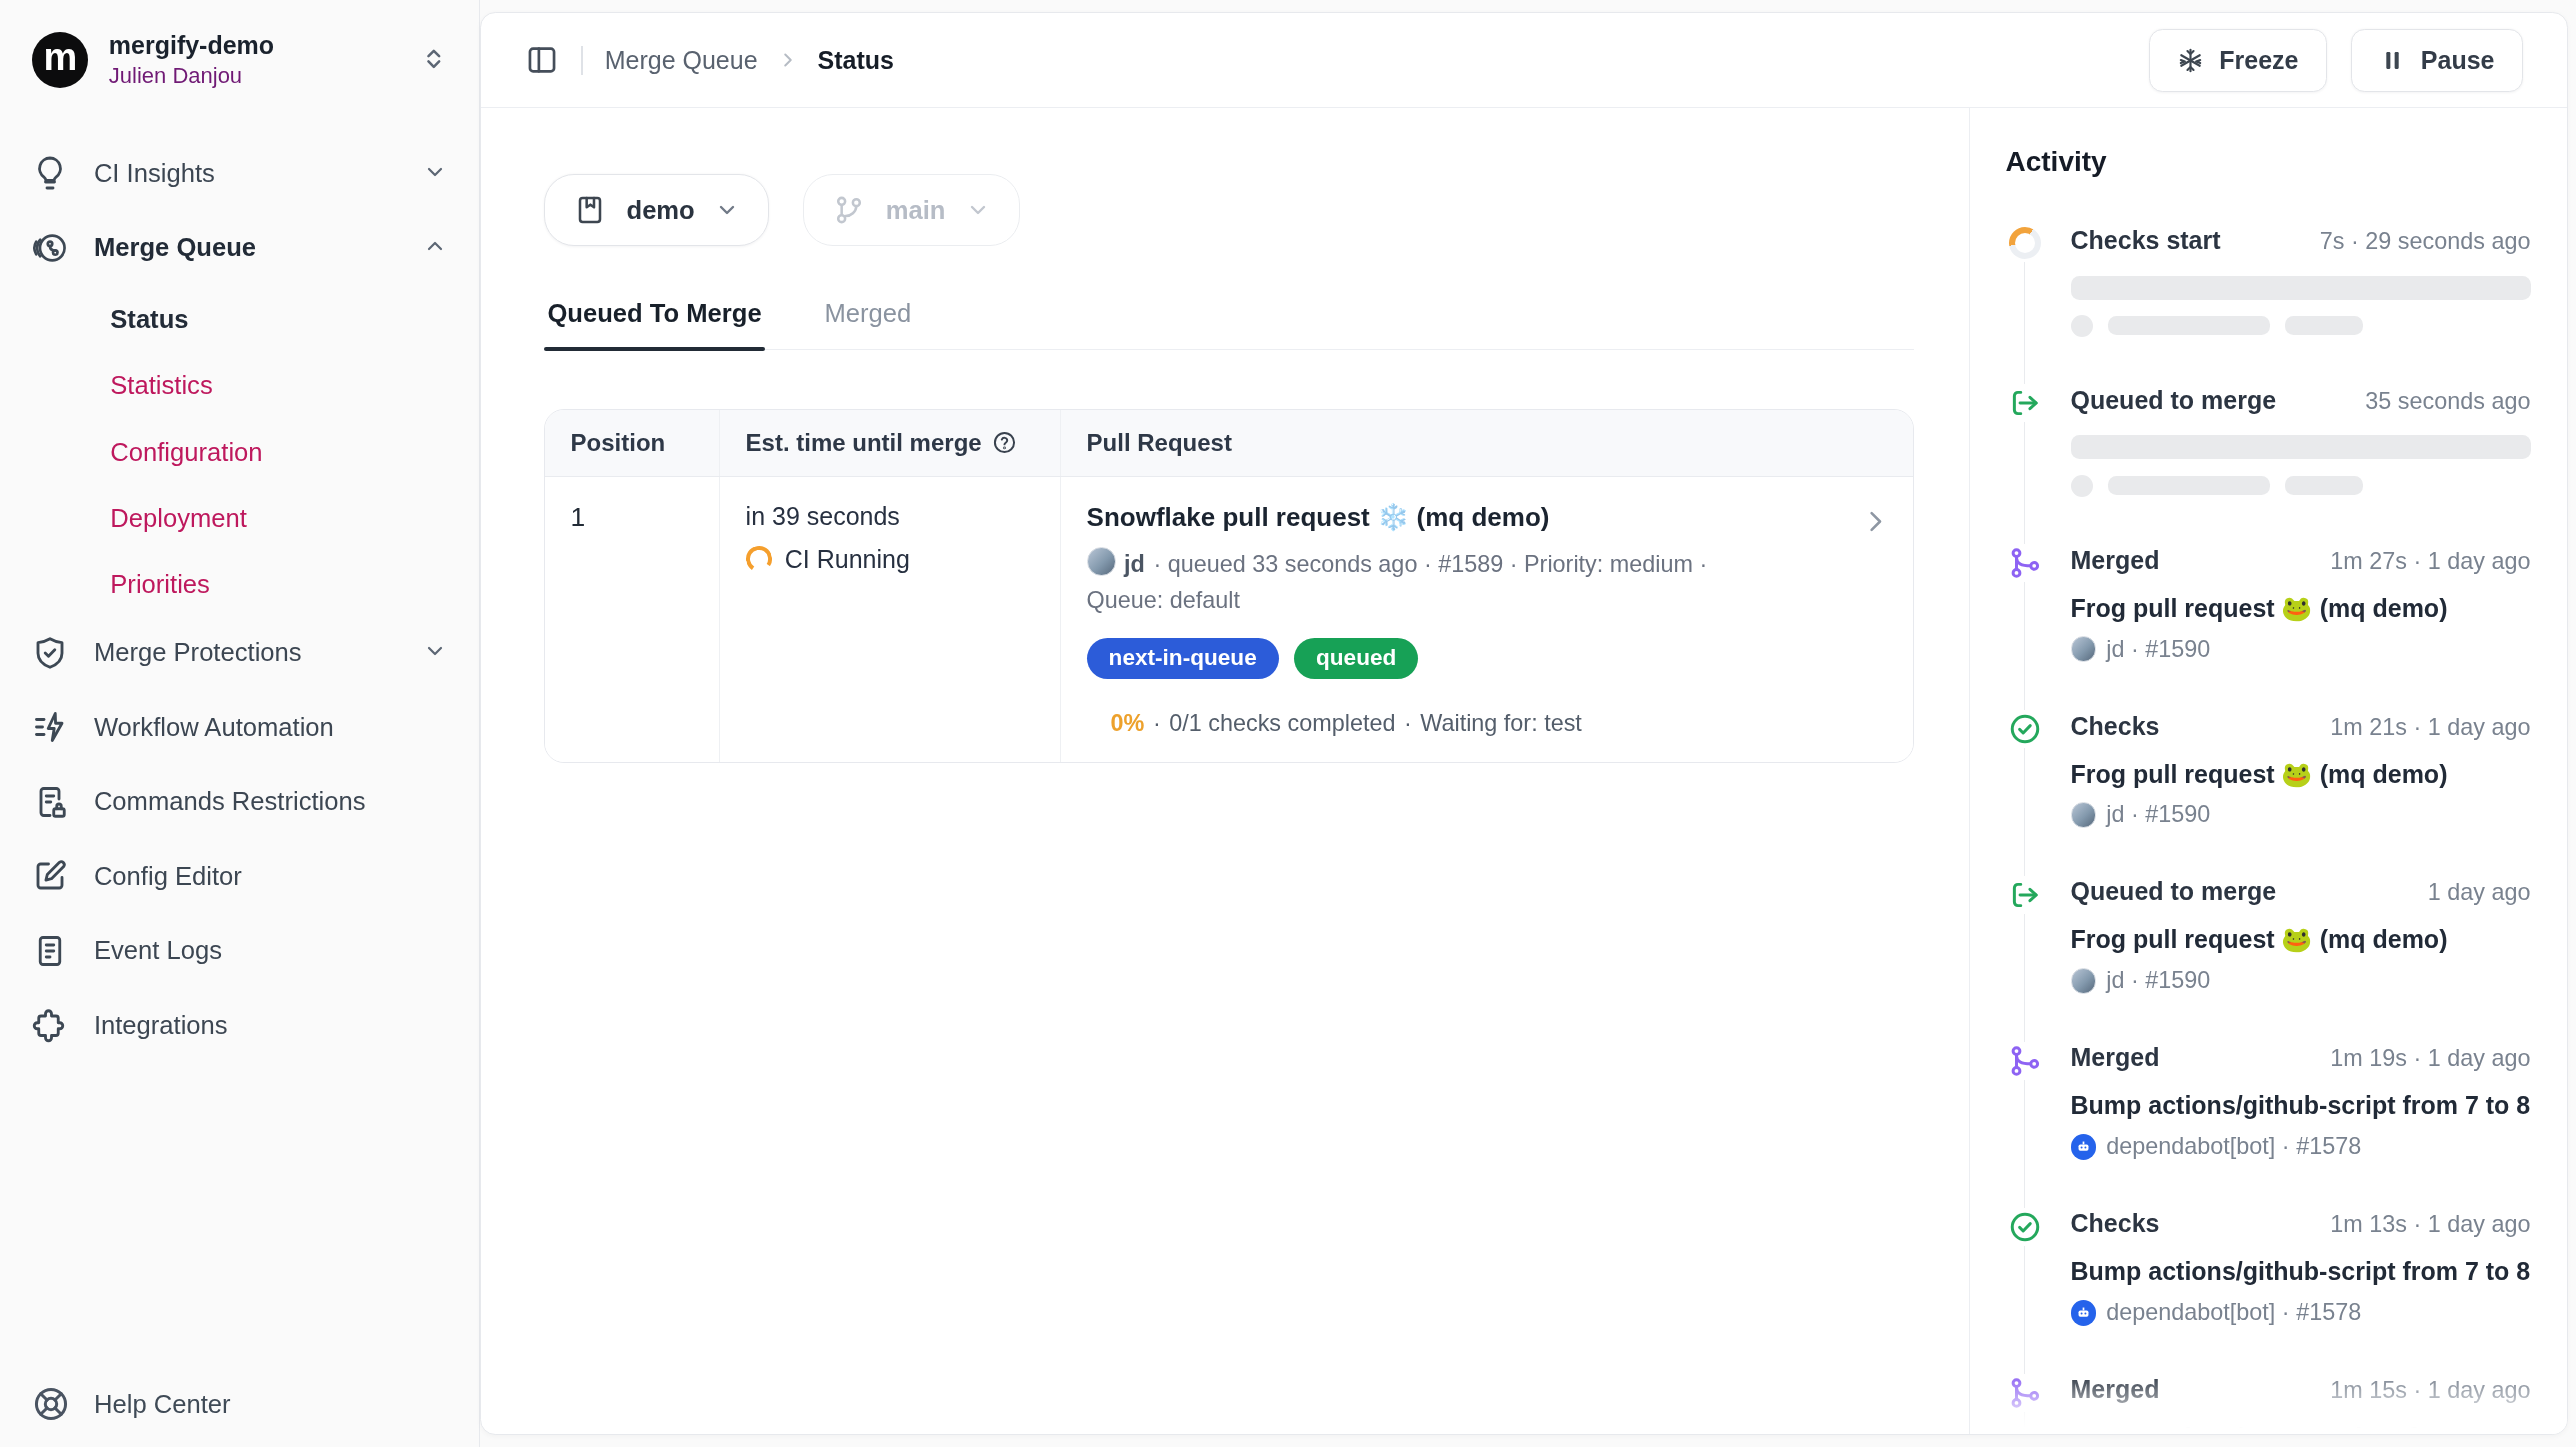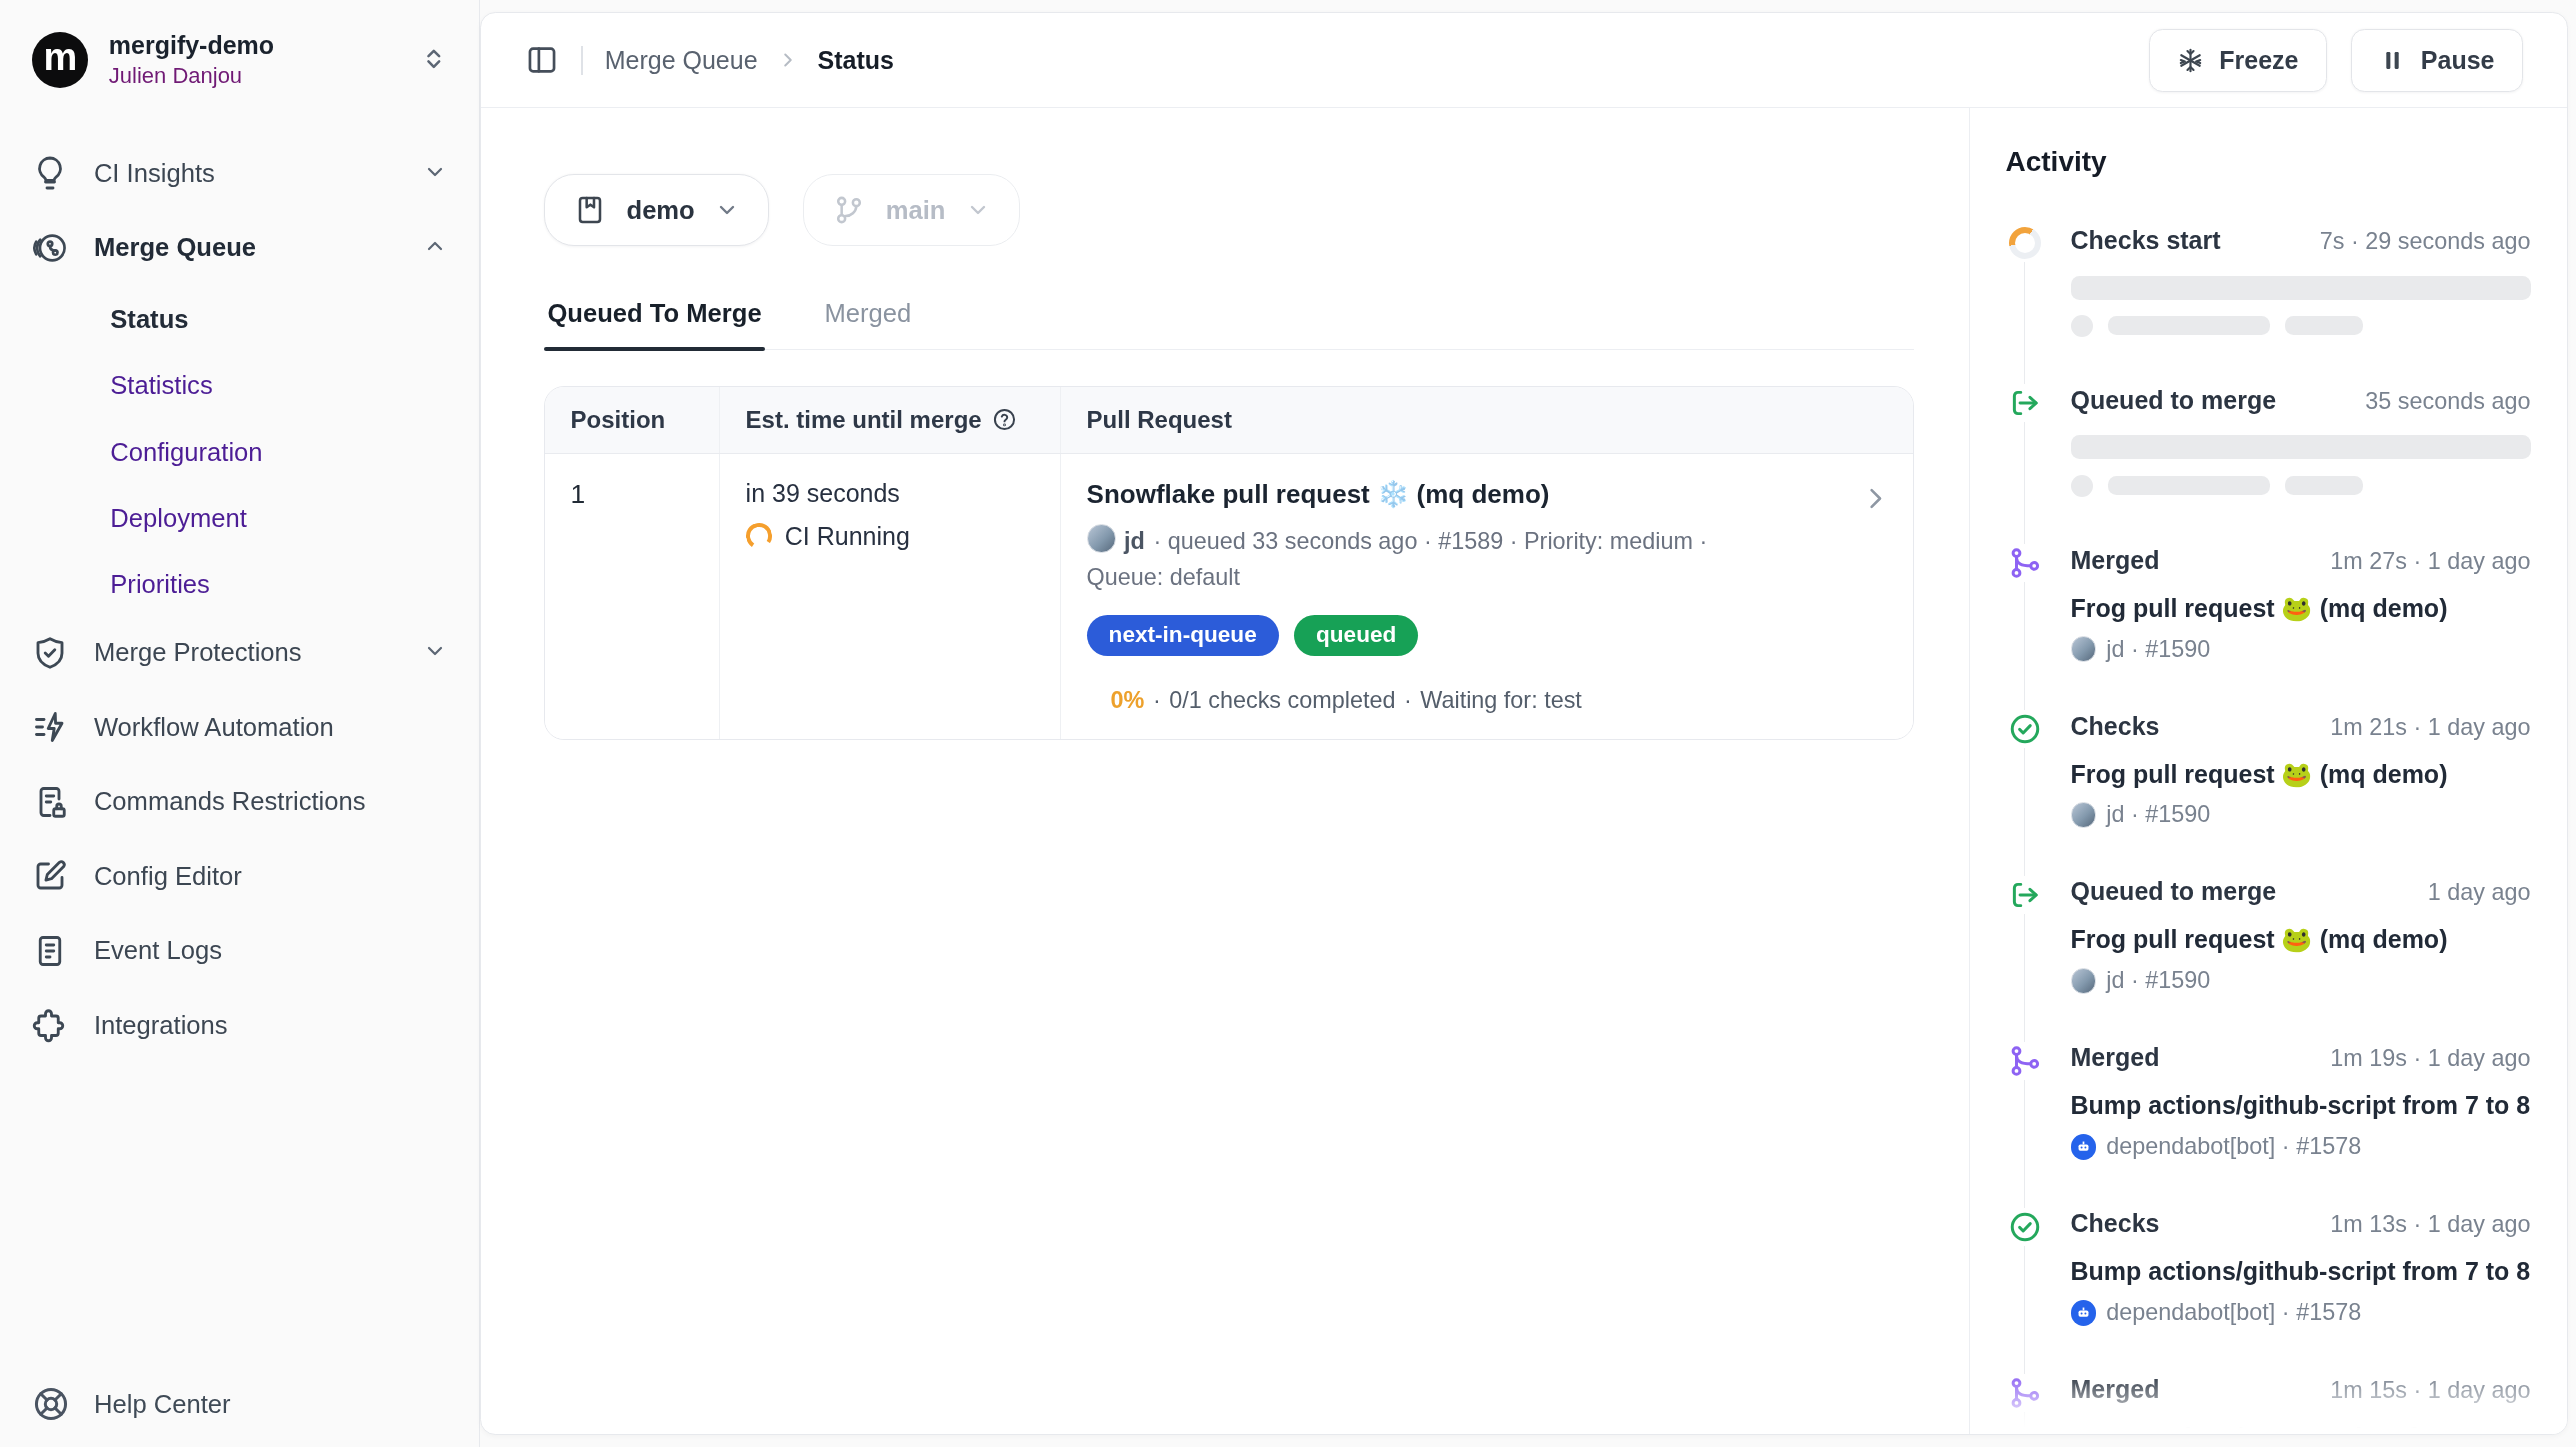--- a/index.html
+++ b/index.html
@@ -35,21 +35,21 @@
   .nav-item {
     display:flex; align-items:center; gap:25.6px; height:66px; padding:0 17px;
     border-radius:12px; cursor:pointer; color:#3c4652; margin-bottom:8.5px;
   }
   .nav-item .ni-icon { width:36px; height:36px; flex:0 0 36px; color:#3d4854; display:flex; align-items:center; }
   .nav-item .ni-label { font-size:25.6px; flex:1; }
   .nav-item .ni-chev { color:#5c6674; }
   .nav-item.active .ni-label { font-weight:700; color:#222b37; }
   .nav-sub {
     display:flex; align-items:center; height:61px; padding-left:95px;
-    font-size:25.6px; color:#4c1d95; border-radius:12px; cursor:pointer; margin-bottom:5.1px;
+    font-size:25.6px; color:#be185d; border-radius:12px; cursor:pointer; margin-bottom:5.1px;
   }
   .nav-sub.active { font-weight:700; color:#232c38; }
   .sidebar-footer { padding:0 32px; }
   .footer-item { display:flex; align-items:center; gap:24px; color:#3f4a56; cursor:pointer; }
   .footer-item .ni-icon { width:38px; height:38px; color:#4a5462; }
   .footer-item .ni-label { font-size:25.6px; }
 
   svg.ic { width:100%; height:100%; display:block; }
 
   
@@ -100,21 +100,21 @@
   .tab { font-size:25.6px; padding:0 3.4px 20.5px 3.4px; cursor:pointer; position:relative; }
   .tab.active { color:#18202a; font-weight:700; }
   .tab.active::after {
     content:""; position:absolute; left:0; right:0; bottom:-2.6px; height:4.3px;
     background:#222b36; border-radius:2.6px;
   }
   .tab.inactive { color:#8a93a0; font-weight:500; }
 
   
   .queue-table {
-    margin-top:36px; border:1.7px solid #e7e9ee; border-radius:20px; overflow:hidden;
+    margin-top:59px; border:1.7px solid #e7e9ee; border-radius:20px; overflow:hidden;
   }
   .qt-head { display:flex; background:#f8f9fb; border-bottom:1.7px solid #e9ebef; }
   .qt-row  { display:flex; background:#fff; }
   .col-pos { width:174px; flex:0 0 174px; }
   .col-est { width:341px; flex:0 0 341px; }
   .col-pr  { flex:1; min-width:0; }
   .qt-head > div { padding:19px 25.6px; font-size:24px; font-weight:700; color:#2e3847;
     display:flex; align-items:center; gap:10.2px; }
   .qt-head > div + div, .qt-row > div + div { border-left:1.7px solid #eef0f3; }
   .help-ic { width:25px; height:25px; color:#39424e; cursor:pointer; }

